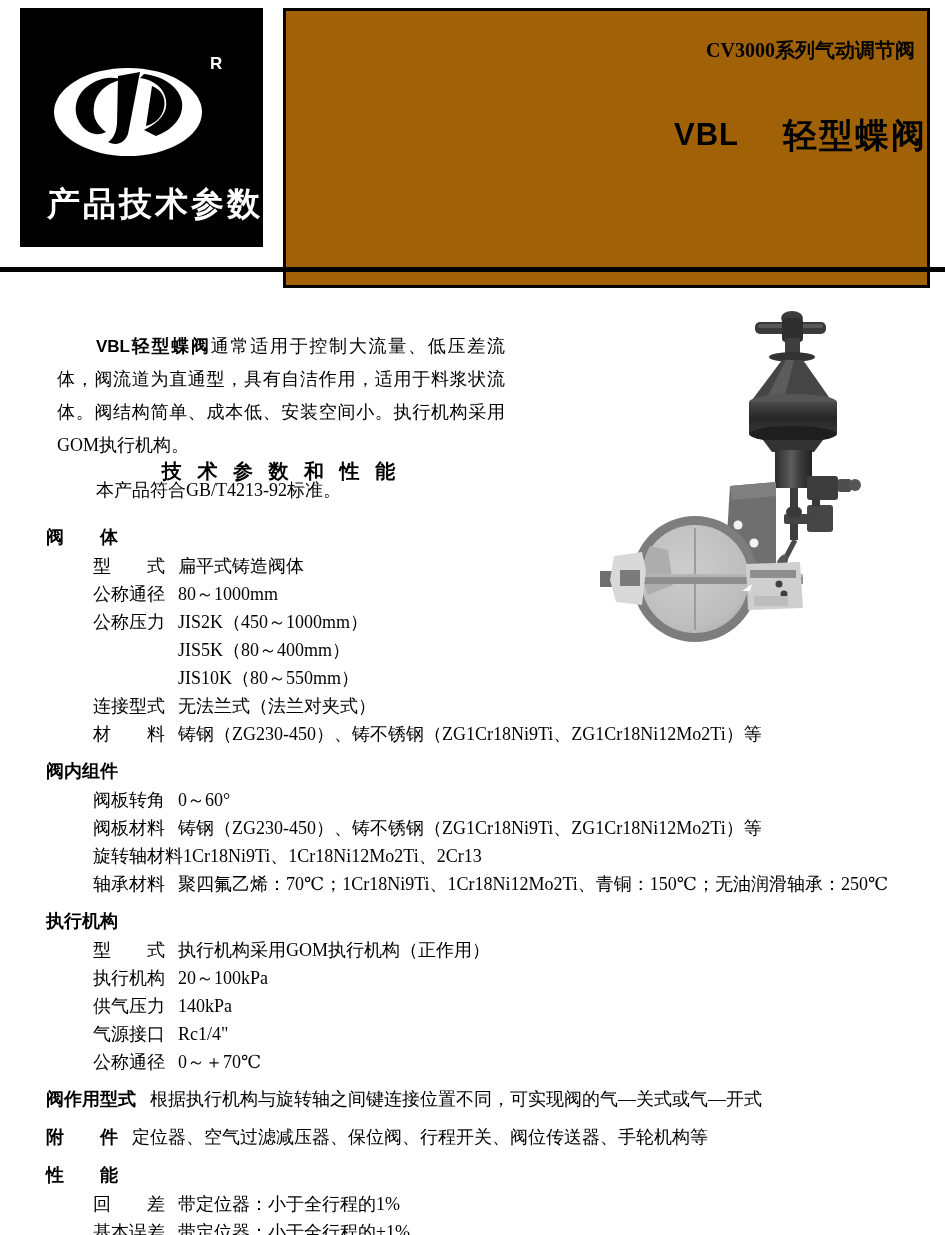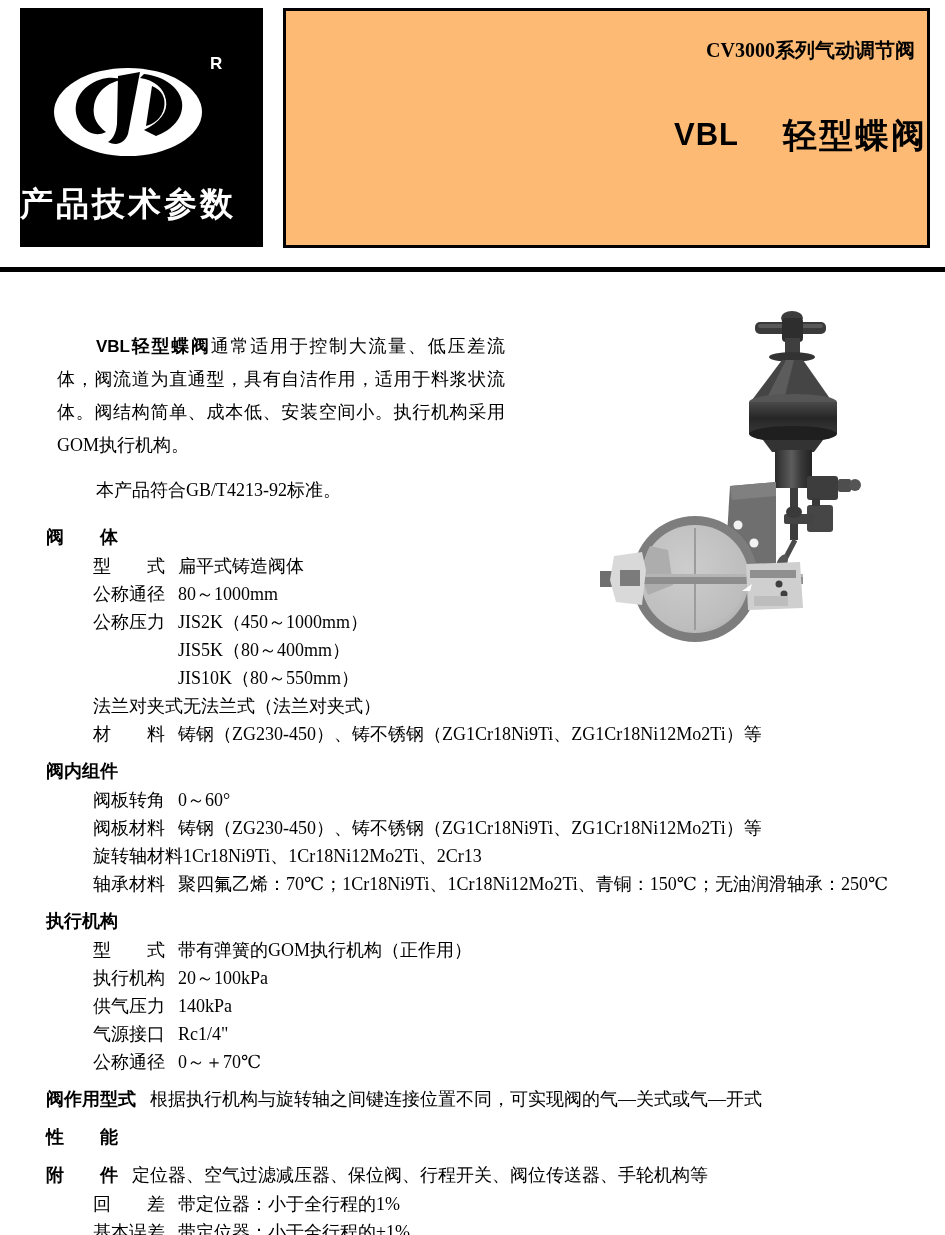--- a/index.html
+++ b/index.html
@@ -18,28 +18,28 @@
     background:#000;
   }
   .logo-emblem{position:absolute;left:28px;top:52px;}
   .logo-r{
     position:absolute;left:190px;top:46px;
     color:#fff;font-family:"Liberation Sans","DejaVu Sans",sans-serif;
     font-size:17px;font-weight:bold;
   }
   .logo-caption{
     position:absolute;left:0;right:0;top:174px;
-    text-align:left;color:#fff;
+    text-align:right;color:#fff;
     font-family:"Liberation Sans","DejaVu Sans",sans-serif;
     font-weight:bold;font-size:33px;letter-spacing:3px;white-space:nowrap;
   }
   
   .header-box{
-    position:absolute;left:283px;top:8px;width:647px;height:240px;
-    border:3px solid #000;box-sizing:border-box;background:#fdba74;
+    position:absolute;left:283px;top:8px;width:647px;height:280px;
+    border:3px solid #000;box-sizing:border-box;background:#a16207;
   }
   .series-line{
     position:absolute;top:26px;right:12px;
     font-size:20px;font-weight:bold;white-space:nowrap;
   }
   .title-line{
     position:absolute;left:0;right:0;top:102px;
     text-align:right;white-space:nowrap;
   }
   .title-model{
@@ -187,41 +187,42 @@
 
     <polygon points="148,264 202,262 205,308 150,310" fill="#cfcfcf"></polygon>
     <rect x="152" y="270" width="46" height="8" fill="#8f8f8f"></rect>
     <circle cx="181" cy="284" r="3.5" fill="#3f3f3f"></circle>
     <circle cx="186" cy="294" r="3.5" fill="#3f3f3f"></circle>
     <rect x="156" y="296" width="34" height="10" fill="#bdbdbd"></rect>
 
     <path d="M144,291 L154,284 L152,291 Z" fill="#ffffff"></path>
   </svg>
 
+  <div class="section-heading">技 术 参 数 和 性 能</div>
 
   <div class="spec-list">
       <div class="spec-title"><span class="st-label">阀　　体</span></div>
       <div class="spec-row"><span class="lab">型　　式</span><span class="val">扁平式铸造阀体</span></div>
       <div class="spec-row"><span class="lab">公称通径</span><span class="val">80～1000mm</span></div>
       <div class="spec-row"><span class="lab">公称压力</span><span class="val">JIS2K（450～1000mm）</span></div>
       <div class="spec-row"><span class="lab"></span><span class="val">JIS5K（80～400mm）</span></div>
       <div class="spec-row"><span class="lab"></span><span class="val">JIS10K（80～550mm）</span></div>
-      <div class="spec-row"><span class="lab">法兰对夹式</span><span class="val">无法兰式（法兰对夹式）</span></div>
+      <div class="spec-row"><span class="lab">连接型式</span><span class="val">无法兰式（法兰对夹式）</span></div>
       <div class="spec-row"><span class="lab">材　　料</span><span class="val">铸钢（ZG230-450）、铸不锈钢（ZG1Cr18Ni9Ti、ZG1Cr18Ni12Mo2Ti）等</span></div>
       <div class="spec-title"><span class="st-label">阀内组件</span></div>
       <div class="spec-row"><span class="lab">阀板转角</span><span class="val">0～60°</span></div>
       <div class="spec-row"><span class="lab">阀板材料</span><span class="val">铸钢（ZG230-450）、铸不锈钢（ZG1Cr18Ni9Ti、ZG1Cr18Ni12Mo2Ti）等</span></div>
       <div class="spec-row"><span class="lab">旋转轴材料</span><span class="val">1Cr18Ni9Ti、1Cr18Ni12Mo2Ti、2Cr13</span></div>
       <div class="spec-row"><span class="lab">轴承材料</span><span class="val">聚四氟乙烯：70℃；1Cr18Ni9Ti、1Cr18Ni12Mo2Ti、青铜：150℃；无油润滑轴承：250℃</span></div>
       <div class="spec-title"><span class="st-label">执行机构</span></div>
-      <div class="spec-row"><span class="lab">型　　式</span><span class="val">带有弹簧的GOM执行机构（正作用）</span></div>
+      <div class="spec-row"><span class="lab">型　　式</span><span class="val">执行机构采用GOM执行机构（正作用）</span></div>
       <div class="spec-row"><span class="lab">执行机构</span><span class="val">20～100kPa</span></div>
       <div class="spec-row"><span class="lab">供气压力</span><span class="val">140kPa</span></div>
       <div class="spec-row"><span class="lab">气源接口</span><span class="val">Rc1/4"</span></div>
       <div class="spec-row"><span class="lab">公称通径</span><span class="val">0～＋70℃</span></div>
       <div class="spec-title"><span class="st-label">阀作用型式</span><span class="st-value">根据执行机构与旋转轴之间键连接位置不同，可实现阀的气—关式或气—开式</span></div>
+      <div class="spec-title"><span class="st-label">附　　件</span><span class="st-value">定位器、空气过滤减压器、保位阀、行程开关、阀位传送器、手轮机构等</span></div>
       <div class="spec-title"><span class="st-label">性　　能</span></div>
-      <div class="spec-title"><span class="st-label">附　　件</span><span class="st-value">定位器、空气过滤减压器、保位阀、行程开关、阀位传送器、手轮机构等</span></div>
       <div class="spec-row"><span class="lab">回　　差</span><span class="val">带定位器：小于全行程的1%</span></div>
       <div class="spec-row"><span class="lab">基本误差</span><span class="val">带定位器：小于全行程的±1%</span></div>
     </div>
 
 </div>
 
 </body></html>

